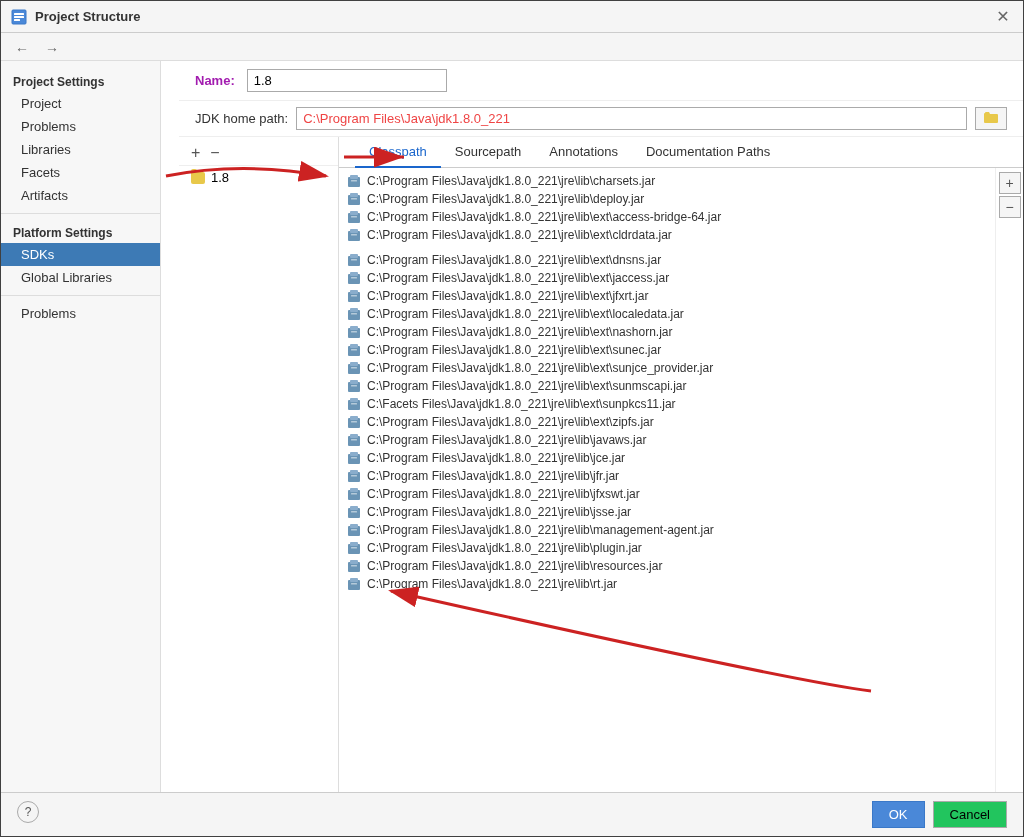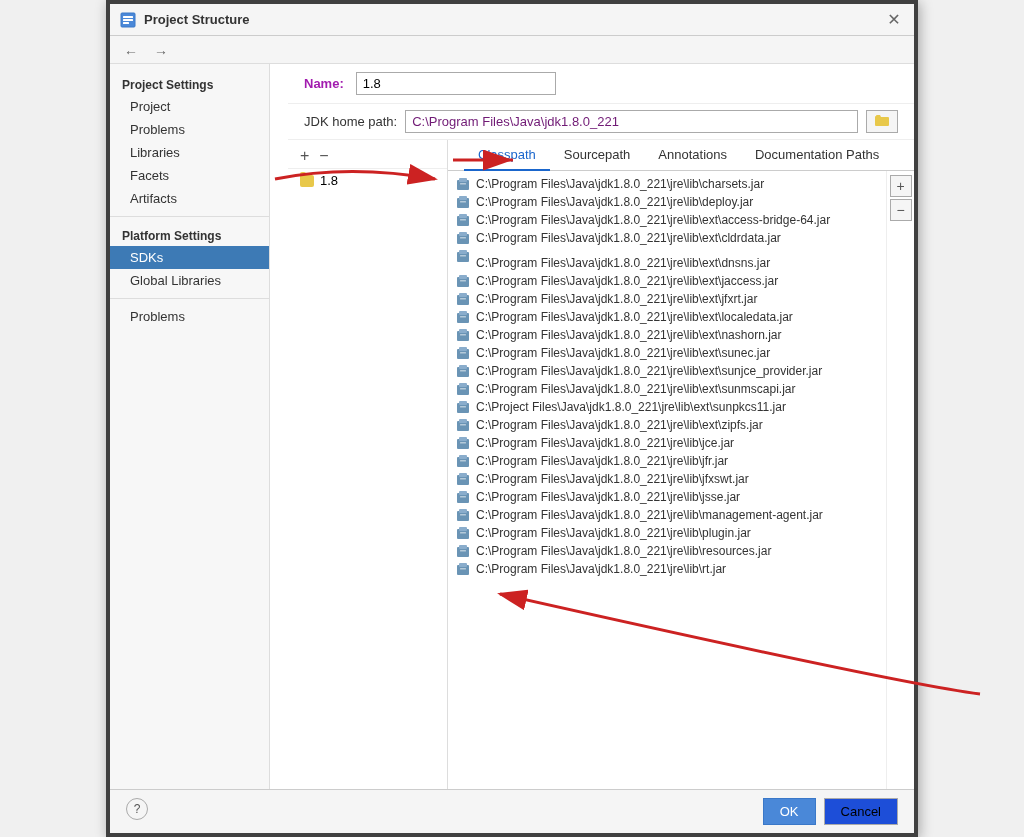--- a/index.html
+++ b/index.html
@@ -6,24 +6,24 @@
     body {
       font-family: -apple-system, "Segoe UI", Arial, sans-serif;
       font-size: 13px;
       background: #f0f0f0;
       display: flex;
       justify-content: center;
       align-items: center;
       height: 100vh;
     }
     .dialog {
-      width: 812px;
+      width: 1024px;
       height: 837px;
       background: #ffffff;
-      border: 4px solid #404040;
+      border: 1px solid #404040;
       box-shadow: 2px 2px 12px rgba(0,0,0,0.3);
       display: flex;
       flex-direction: column;
       position: relative;
     }
     .title-bar {
       background: #f5f5f5;
       border-bottom: 1px solid #ccc;
       padding: 6px 10px;
       display: flex;
@@ -137,21 +137,21 @@
     .jdk-home-label {
       font-size: 13px;
       color: #333;
       white-space: nowrap;
     }
     .jdk-home-input {
       border: 1px solid #aaa;
       padding: 3px 6px;
       font-size: 13px;
       flex: 1;
-      color: #701a75;
+      color: #ef4444;
     }
     .jdk-home-browse {
       border: 1px solid #aaa;
       background: #f5f5f5;
       padding: 3px 8px;
       cursor: pointer;
       font-size: 12px;
     }
     .tabs-bar {
       display: flex;
@@ -179,21 +179,21 @@
       overflow: hidden;
       position: relative;
     }
     .file-list {
       flex: 1;
       overflow-y: auto;
       padding: 4px 0;
     }
     .file-item {
       display: flex;
-      align-items: flex-start;
+      align-items: flex-end;
       padding: 2px 8px;
       cursor: pointer;
       font-size: 12px;
       color: #333;
     }
     .file-icon {
       width: 14px;
       height: 14px;
       margin-right: 6px;
       flex-shrink: 0;
@@ -228,21 +228,21 @@
       display: flex;
       justify-content: flex-end;
       gap: 8px;
       background: #f5f5f5;
     }
     .btn {
       padding: 5px 16px;
       font-size: 13px;
       cursor: pointer;
       border: 1px solid #aaa;
-      background: #1d4ed8;
+      background: #22c55e;
     }
     .btn-primary {
       background: #4a88d8;
       color: #fff;
       border-color: #3a78c8;
     }
     .sdk-list-panel {
       width: 160px;
       border-right: 1px solid #ddd;
       padding: 4px 0;
@@ -544,31 +544,41 @@
                   <span style="user-select: none;">C:\Program Files\Java\jdk1.8.0_221\jre\lib\ext\sunmscapi.jar</span>
                 </div>
                 <div class="file-item">
                   <div class="file-icon">
                     <svg width="12" height="12" viewBox="0 0 12 12">
                       <rect x="0" y="2" width="12" height="10" rx="1" fill="#6a94b5"></rect>
                       <rect x="2" y="0" width="8" height="4" rx="1" fill="#8aadcc"></rect>
                       <rect x="3" y="5" width="6" height="1.5" rx="0.5" fill="white" opacity="0.5"></rect>
                     </svg>
                   </div>
-                  <span style="user-select: none;">C:\Project Files\Java\jdk1.8.0_221\jre\lib\ext\sunpkcs11.jar</span>
+                  <span style="user-select: none;">C:\Facets Files\Java\jdk1.8.0_221\jre\lib\ext\sunpkcs11.jar</span>
                 </div>
                 <div class="file-item">
                   <div class="file-icon">
                     <svg width="12" height="12" viewBox="0 0 12 12">
                       <rect x="0" y="2" width="12" height="10" rx="1" fill="#6a94b5"></rect>
                       <rect x="2" y="0" width="8" height="4" rx="1" fill="#8aadcc"></rect>
                       <rect x="3" y="5" width="6" height="1.5" rx="0.5" fill="white" opacity="0.5"></rect>
                     </svg>
                   </div>
                   <span style="user-select: none;">C:\Program Files\Java\jdk1.8.0_221\jre\lib\ext\zipfs.jar</span>
+                </div>
+                <div class="file-item">
+                  <div class="file-icon">
+                    <svg width="12" height="12" viewBox="0 0 12 12">
+                      <rect x="0" y="2" width="12" height="10" rx="1" fill="#6a94b5"></rect>
+                      <rect x="2" y="0" width="8" height="4" rx="1" fill="#8aadcc"></rect>
+                      <rect x="3" y="5" width="6" height="1.5" rx="0.5" fill="white" opacity="0.5"></rect>
+                    </svg>
+                  </div>
+                  <span style="user-select: none;">C:\Program Files\Java\jdk1.8.0_221\jre\lib\javaws.jar</span>
                 </div>
                 <div class="file-item">
                   <div class="file-icon">
                     <svg width="12" height="12" viewBox="0 0 12 12">
                       <rect x="0" y="2" width="12" height="10" rx="1" fill="#6a94b5"></rect>
                       <rect x="2" y="0" width="8" height="4" rx="1" fill="#8aadcc"></rect>
                       <rect x="3" y="5" width="6" height="1.5" rx="0.5" fill="white" opacity="0.5"></rect>
                     </svg>
                   </div>
                   <span style="user-select: none;">C:\Program Files\Java\jdk1.8.0_221\jre\lib\jce.jar</span>

